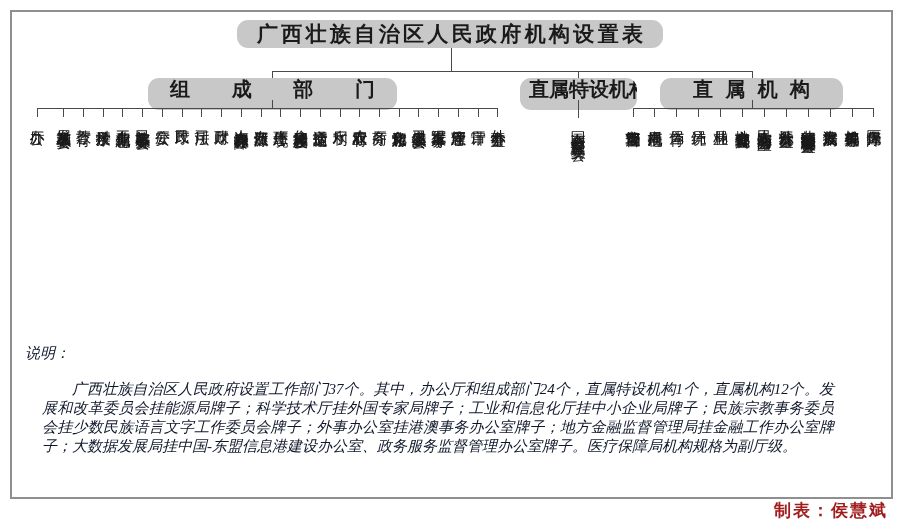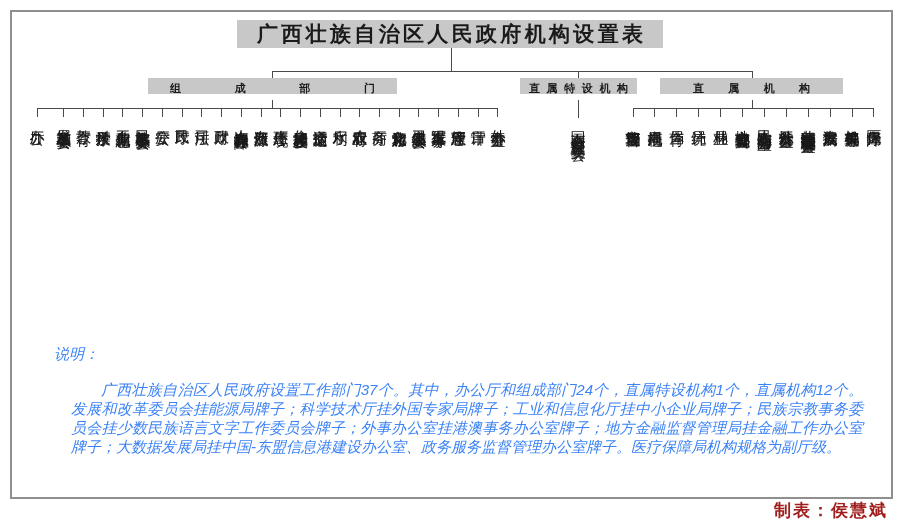--- a/index.html
+++ b/index.html
@@ -6,50 +6,50 @@
   body{
     width:900px;height:528px;position:relative;background:#ffffff;
     font-family:"DejaVu Sans",sans-serif;color:#1a1a1a;overflow:hidden;
   }
   .frame{
     position:absolute;left:10px;top:10px;width:879px;height:485px;
     border:2px solid #8f8f8f;background:#ffffff;
   }
   .graybox{
     background:#c8c8c8;color:#1a1a1a;font-weight:bold;
-    position:absolute;box-sizing:border-box;white-space:nowrap;overflow:hidden;
+    position:absolute;box-sizing:border-box;white-space:nowrap;overflow:hidden;border-radius:11px;
   }
   .title{
     left:237px;top:20px;width:426px;height:28px;line-height:28px;
     font-size:21px;text-align:justify;text-align-last:justify;padding:0 20px;
   }
-  .catbox{height:16px;line-height:22px;font-size:11px;top:78px;
+  .catbox{height:32px;line-height:22px;font-size:20px;top:78px;
     text-align:justify;text-align-last:justify;}
   .cat-0{left:148px;width:249px;padding:0 22px;}
   .cat-1{left:520px;width:117px;padding:0 9px;}
   .cat-2{left:660px;width:183px;padding:0 33px;}
   .hline{position:absolute;height:1px;background:#4a4a4a;}
   .vline{position:absolute;width:1px;background:#4a4a4a;}
   .branch{position:absolute;display:flex;justify-content:space-between;align-items:flex-start;}
   .branch-0{left:29px;top:108px;width:477px;}
   .branch-1{left:570px;top:118px;width:16px;}
   .branch-2{left:625px;top:108px;width:257px;}
   .org-col{display:flex;flex-direction:column;align-items:center;width:16px;flex:0 0 16px;}
   .branch-0 .org-col:first-child{margin-right:7px;}
   .tick{width:1px;height:9px;background:#4a4a4a;display:block;}
   .vlabel{
     display:block;writing-mode:vertical-rl;text-orientation:upright;
     font-size:15px;letter-spacing:0.6px;line-height:16px;color:#1a1a1a;
     margin-top:1px;white-space:nowrap;
   }
   .branch-1 .vlabel{letter-spacing:1.6px;}
   .notes{
-    position:absolute;left:54px;top:344px;width:826px;
-    font-family:Liberation Sans, sans-serif;font-style:italic;
-    font-size:15px;line-height:19px;color:#3b82f6;
+    position:absolute;left:25px;top:344px;width:826px;
+    font-family:Liberation Serif, serif;font-style:italic;
+    font-size:15px;line-height:19px;color:#0f172a;
   }
   .notes p{margin:17px;text-indent:2em;text-align:justify;}
   .notes .note-heading{margin:0 0 1px 0;text-indent:0;font-style:italic;}
   .credit{
     position:absolute;right:12px;top:499px;font-size:17px;font-weight:bold;
     color:#a01d1d;font-family:"DejaVu Sans",sans-serif;letter-spacing:2px;
   }
 </style>
 </head>
 <body>

